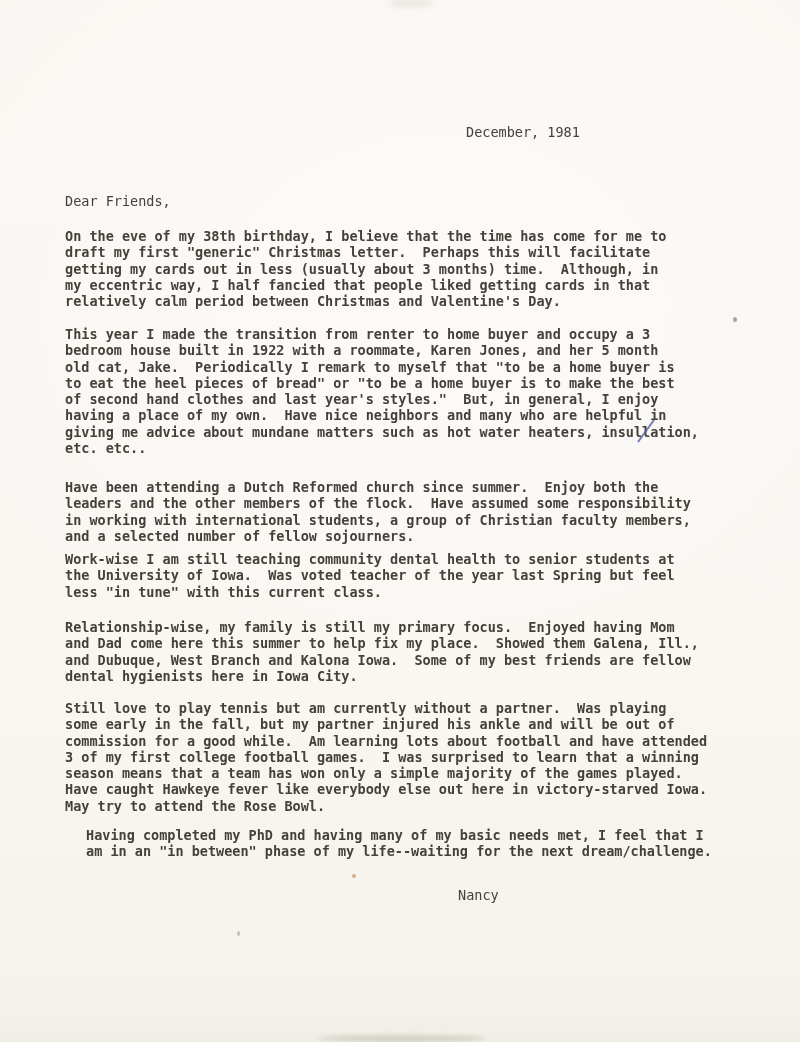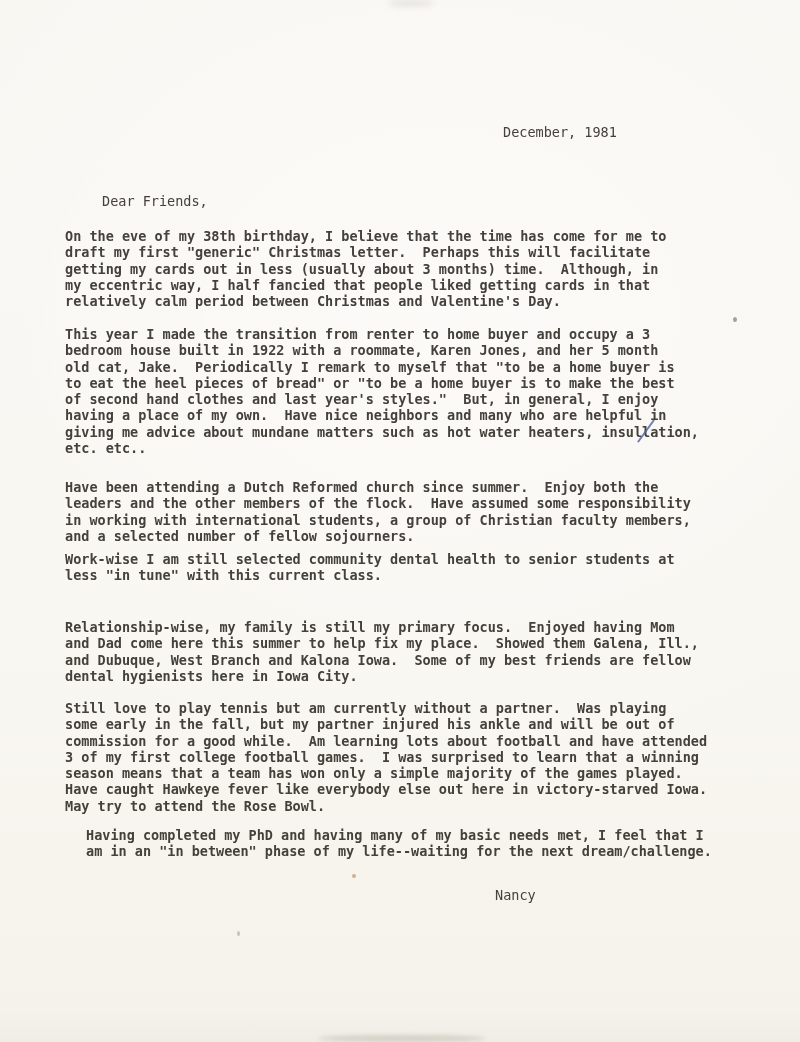--- a/index.html
+++ b/index.html
@@ -17,21 +17,21 @@
   .paper{
     position:relative;
     width:800px;height:1042px;
     background:
       radial-gradient(ellipse 900px 700px at 55% 30%, rgba(255,255,255,0.5), rgba(255,255,255,0) 70%),
       linear-gradient(180deg,#f9f7f2 0%,#f8f6f0 70%,#f4f2ea 97%,#efede5 100%);
     color:var(--ink);
     font-size:13.5px;
     line-height:16.3px;
   }
-  .block{position:absolute;white-space:pre;margin-left:37px;}
+  .block{position:absolute;white-space:pre;}
   .date-line{left:466px;top:124px;}
   .salutation{left:65px;top:193px;}
   .para{position:absolute;left:65px;white-space:pre;font-weight:bold;}
   .line{white-space:pre;}
   .signature{left:458px;top:887px;}
   
   .pen-strike{position:relative;display:inline-block;}
   .pen-strike::after{
     content:'';
     position:absolute;
@@ -68,21 +68,21 @@
 <body>
 
 <div class="paper">
   <div class="block date-line">December, 1981</div>
   <div class="block salutation">Dear Friends,</div>
 
   <div>
       <div class="para" style="top: 228px;"><div class="line">On the eve of my 38th birthday, I believe that the time has come for me to</div><div class="line">draft my first "generic" Christmas letter.  Perhaps this will facilitate</div><div class="line">getting my cards out in less (usually about 3 months) time.  Although, in</div><div class="line">my eccentric way, I half fancied that people liked getting cards in that</div><div class="line">relatively calm period between Christmas and Valentine's Day.</div></div>
       <div class="para" style="top: 326px;"><div class="line">This year I made the transition from renter to home buyer and occupy a 3</div><div class="line">bedroom house built in 1922 with a roommate, Karen Jones, and her 5 month</div><div class="line">old cat, Jake.  Periodically I remark to myself that "to be a home buyer is</div><div class="line">to eat the heel pieces of bread" or "to be a home buyer is to make the best</div><div class="line">of second hand clothes and last year's styles."  But, in general, I enjoy</div><div class="line">having a place of my own.  Have nice neighbors and many who are helpful in</div><div class="line"><span>giving me advice about mundane matters such as hot water heaters, insul</span><span class="pen-strike">l</span><span>ation,</span></div><div class="line">etc. etc..</div></div>
       <div class="para" style="top: 479px;"><div class="line">Have been attending a Dutch Reformed church since summer.  Enjoy both the</div><div class="line">leaders and the other members of the flock.  Have assumed some responsibility</div><div class="line">in working with international students, a group of Christian faculty members,</div><div class="line">and a selected number of fellow sojourners.</div></div>
-      <div class="para" style="top: 551px;"><div class="line">Work-wise I am still selected community dental health to senior students at</div><div class="line">less "in tune" with this current class.</div></div>
+      <div class="para" style="top: 551px;"><div class="line">Work-wise I am still teaching community dental health to senior students at</div><div class="line">the University of Iowa.  Was voted teacher of the year last Spring but feel</div><div class="line">less "in tune" with this current class.</div></div>
       <div class="para" style="top: 619px;"><div class="line">Relationship-wise, my family is still my primary focus.  Enjoyed having Mom</div><div class="line">and Dad come here this summer to help fix my place.  Showed them Galena, Ill.,</div><div class="line">and Dubuque, West Branch and Kalona Iowa.  Some of my best friends are fellow</div><div class="line">dental hygienists here in Iowa City.</div></div>
       <div class="para" style="top: 700px;"><div class="line">Still love to play tennis but am currently without a partner.  Was playing</div><div class="line">some early in the fall, but my partner injured his ankle and will be out of</div><div class="line">commission for a good while.  Am learning lots about football and have attended</div><div class="line">3 of my first college football games.  I was surprised to learn that a winning</div><div class="line">season means that a team has won only a simple majority of the games played.</div><div class="line">Have caught Hawkeye fever like everybody else out here in victory-starved Iowa.</div><div class="line">May try to attend the Rose Bowl.</div></div>
       <div class="para" style="top: 827px; margin-left: 21px;"><div class="line">Having completed my PhD and having many of my basic needs met, I feel that I</div><div class="line">am in an "in between" phase of my life--waiting for the next dream/challenge.</div></div>
     </div>
 
   <div class="block signature">Nancy</div>
 
   <div class="smudge-top"></div>
   <div class="smudge-bottom"></div>
   <div class="speck-right"></div>

